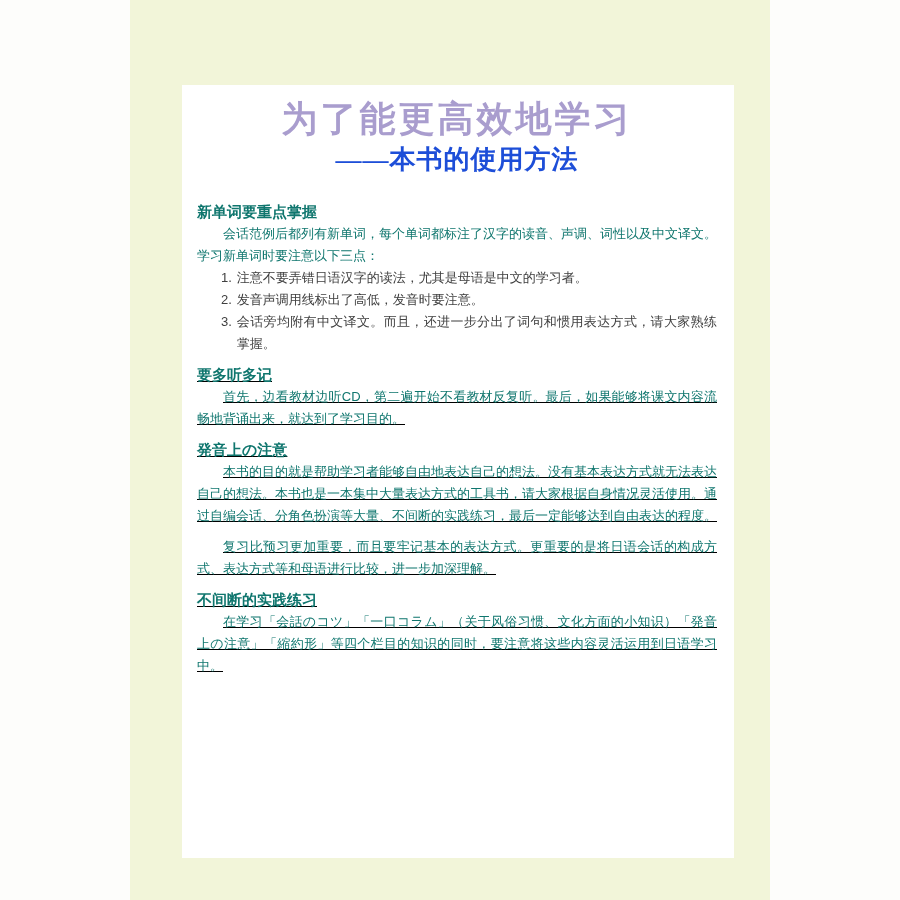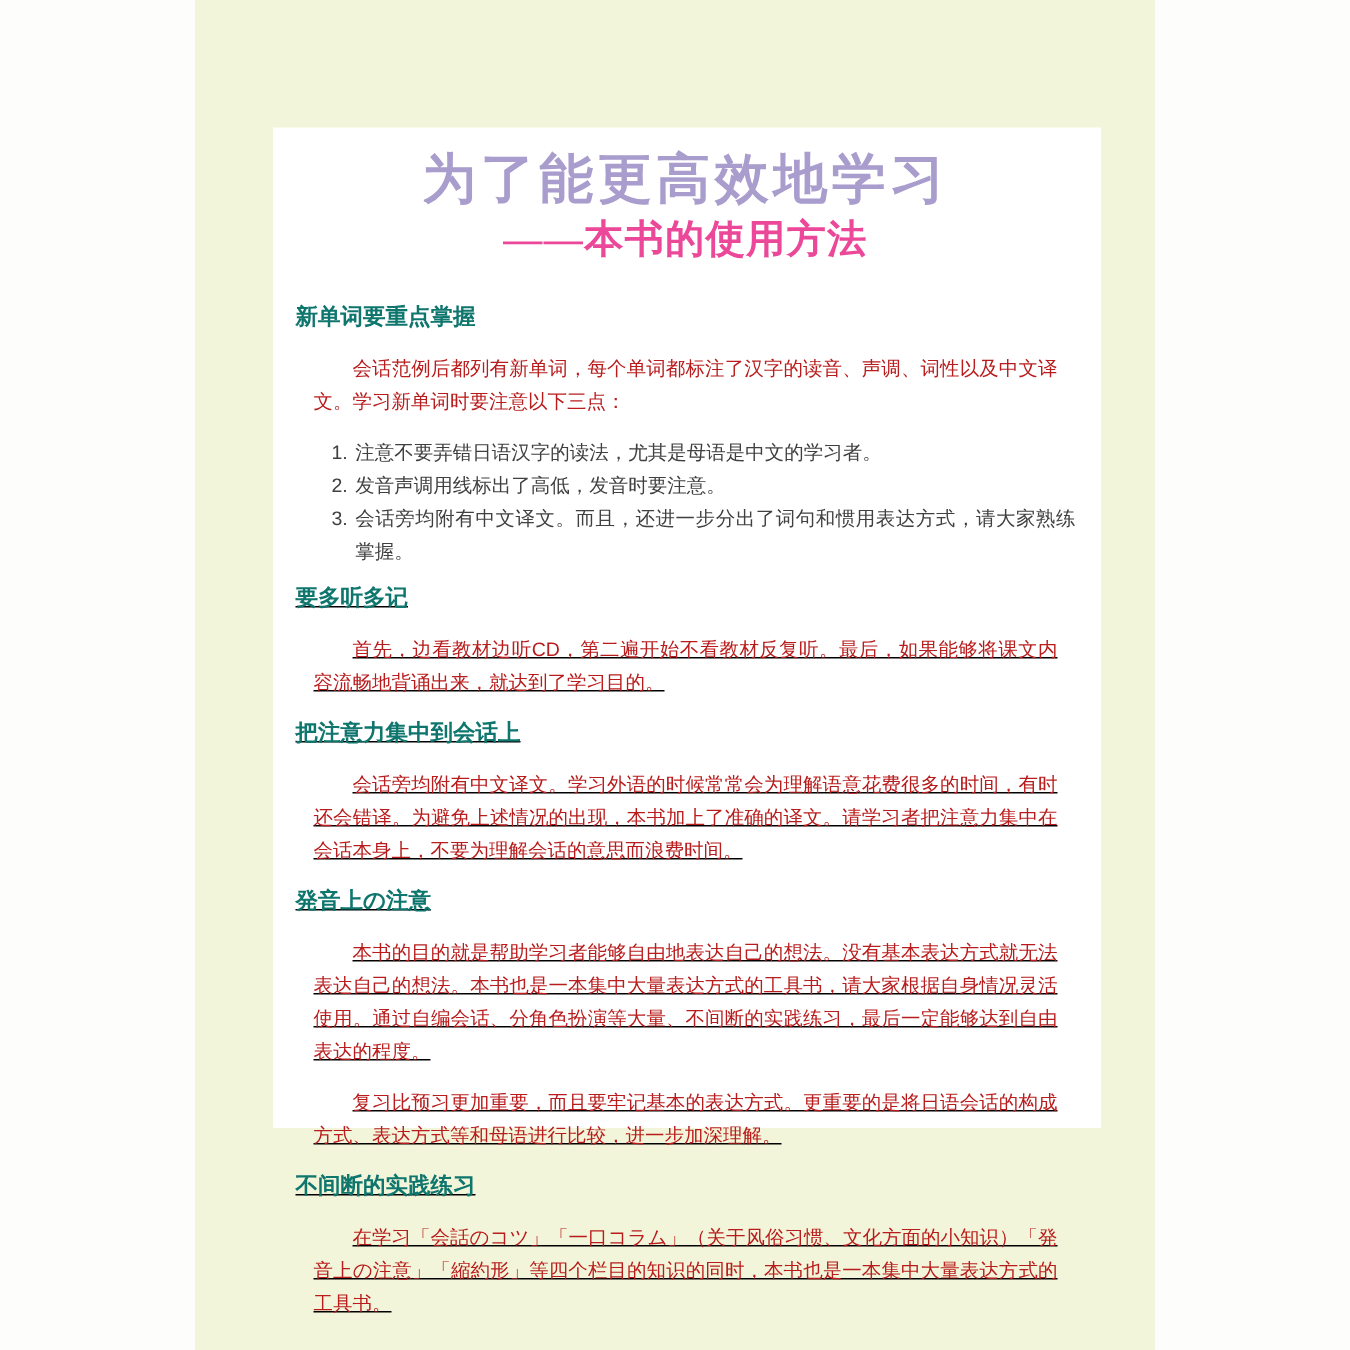--- a/index.html
+++ b/index.html
@@ -21,21 +21,21 @@
     top: 0;
     width: 640px;
     height: 900px;
     background: #f2f5d9;
   }
   .page {
     position: absolute;
     left: 182px;
     top: 85px;
     width: 552px;
-    height: 667px;
+    height: 773px;
     background: #ffffff;
     box-sizing: border-box;
     padding: 14px 17px 16px 15px;
   }
   .title {
     margin: 0;
     text-align: center;
     font-family: "Liberation Serif", serif;
     font-weight: bold;
     font-size: 36px;
@@ -44,44 +44,44 @@
     color: #a99dce;
   }
   .subtitle {
     margin: 6px 0 0 0;
     text-align: center;
     font-family: "Liberation Serif", serif;
     font-weight: bold;
     font-size: 26px;
     line-height: 30px;
     letter-spacing: 1px;
-    color: #ec4899;
+    color: #1d4ed8;
   }
   .sections {
     margin-top: 26px;
   }
   .sec {
     margin: 0;
   }
   .sec + .sec {
     margin-top: 9px;
     text-decoration: underline;
   }
   .sec-heading {
     margin: 0;
     font-size: 15px;
     line-height: 22px;
     font-weight: bold;
     color: #0f766e;
   }
   .para {
-    margin: 12px;
+    margin: 0;
     font-size: 13px;
     line-height: 22px;
-    color: #b91c1c;
+    color: #0f766e;
     text-align: justify;
     text-indent: 2em;
   }
   .list {
     margin: 0 0 0 24px;
   }
   .list-item {
     display: flex;
     font-size: 13px;
     line-height: 22px;
@@ -127,45 +127,38 @@
   </section>
 
   <section class="sec">
     <h3 class="sec-heading">要多听多记</h3>
     <div class="paras">
             <p class="para">首先，边看教材边听CD，第二遍开始不看教材反复听。最后，如果能够将课文内容流畅地背诵出来，就达到了学习目的。</p>
           </div>
 
   </section>
 
-  <section class="sec">
-    <h3 class="sec-heading">把注意力集中到会话上</h3>
-    <div class="paras">
-            <p class="para">会话旁均附有中文译文。学习外语的时候常常会为理解语意花费很多的时间，有时还会错译。为避免上述情况的出现，本书加上了准确的译文。请学习者把注意力集中在会话本身上，不要为理解会话的意思而浪费时间。</p>
-          </div>
-
-  </section>
 
   <section class="sec">
     <h3 class="sec-heading">発音上の注意</h3>
     <div class="paras">
             <p class="para">本书的目的就是帮助学习者能够自由地表达自己的想法。没有基本表达方式就无法表达自己的想法。本书也是一本集中大量表达方式的工具书，请大家根据自身情况灵活使用。通过自编会话、分角色扮演等大量、不间断的实践练习，最后一定能够达到自由表达的程度。</p>
           </div>
 
   </section>
 
   <section class="sec">
     <div class="paras">
             <p class="para">复习比预习更加重要，而且要牢记基本的表达方式。更重要的是将日语会话的构成方式、表达方式等和母语进行比较，进一步加深理解。</p>
           </div>
 
   </section>
 
   <section class="sec">
     <h3 class="sec-heading">不间断的实践练习</h3>
     <div class="paras">
-            <p class="para">在学习「会話のコツ」「一口コラム」（关于风俗习惯、文化方面的小知识）「発音上の注意」「縮約形」等四个栏目的知识的同时，本书也是一本集中大量表达方式的工具书。</p>
+            <p class="para">在学习「会話のコツ」「一口コラム」（关于风俗习惯、文化方面的小知识）「発音上の注意」「縮約形」等四个栏目的知识的同时，要注意将这些内容灵活运用到日语学习中。</p>
           </div>
 
   </section>
 </div>
   </div>
 </div>
 
 </body></html>

